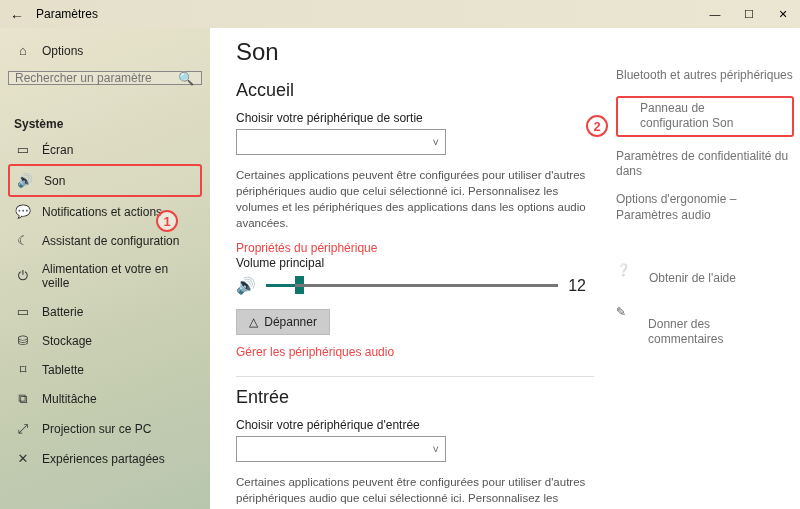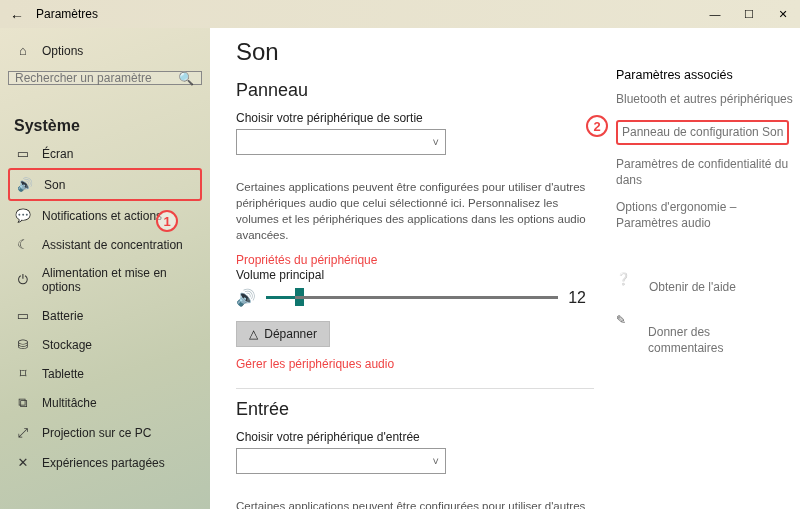--- a/index.html
+++ b/index.html
@@ -8,38 +8,38 @@
   .titlebar .back { font-size: 14px; margin-right: 12px; cursor: default; }
   .winctrls { position: absolute; right: 0; top: 0; height: 28px; display: flex; }
   .winctrls div { width: 34px; display: flex; align-items: center; justify-content: center; font-size: 11px; }
   .layout { display: flex; height: calc(100% - 28px); }
   .sidebar { width: 210px; background: linear-gradient(160deg,#e9e4cd 0%, #d8d9bf 40%, #c6cdb0 70%, #b8c6af 100%); padding: 8px 8px 0 8px; font-size: 12px; color: #222; }
   .sidebar-row { display: flex; align-items: center; gap: 10px; padding: 7px 6px; cursor: default; }
   .sidebar-row .ico { width: 18px; text-align: center; color: #333; font-size: 13px; flex-shrink:0; }
   .searchwrap { margin: 6px 0 10px 0; display:flex; align-items:center; border:1px solid #888; background:rgba(255,255,255,0.15); height:14px; padding:0 6px; }
   .searchwrap input { flex:1; border:none; background:transparent; outline:none; font-size:12px; color:#333; }
   .searchwrap .sicon { color:#444; font-size:13px; }
-  .section-head { font-size: 16px; font-weight: 600; padding: 6px 6px 4px; margin-top: 26px; }
+  .section-head { font-size: 12px; font-weight: 600; padding: 6px 6px 4px; margin-top: 26px; }
   .sidebar .selected { border: 2px solid #ef4444; border-radius: 3px; position:relative; }
   .main { flex: 1; padding: 10px 16px 0 26px; overflow-y: auto; color: #222; }
   .main h1 { font-size: 24px; font-weight: 400; margin-bottom: 14px; }
   .main h2 { font-size: 18px; font-weight: 400; margin: 6px 0 10px; }
   .main .label { font-size: 12px; margin-bottom: 4px; }
   .dropdown { width: 210px; height: 26px; border: 1px solid #999; background:#fff; display:flex; align-items:center; justify-content:flex-end; padding-right:6px; font-size:11px; color:#666; }
-  .desc { font-size: 11.5px; color: #555; margin-top: 24px; line-height: 1.4; max-width: 350px; }
+  .desc { font-size: 11.5px; color: #555; margin-top: 12px; line-height: 1.4; max-width: 350px; }
   .link { color: #ef4444; font-size: 12px; margin-top: 10px; display:inline-block; cursor:default; }
   .volrow { display:flex; align-items:center; gap:10px; margin-top:6px; max-width:350px; }
   .slider { flex:1; height:3px; background:#0f766e; position:relative; }
   .slider::after { content:''; position:absolute; height:3px; background:#777; left:10%; right:0; top:0; }
   .thumb { width:9px; height:18px; background:#0f766e; position:absolute; left:10%; top:-8px; }
   .troublebtn { margin-top:14px; padding:5px 12px; background:#ccc; border:1px solid #bbb; font-size:12px; display:inline-flex; align-items:center; gap:6px; }
   .rightcol { width: 190px; padding: 40px 6px 0 6px; font-size: 12px; }
   .rightcol .rhead { font-size: 12.5px; margin-bottom: 10px; }
   .rightcol .rlink { color:#737373; margin-bottom: 12px; cursor:default; line-height:1.3; }
-  .rightcol .rlink.boxed { border:2px solid #ef4444; border-radius:3px; padding:3px 4px; display:inline-block; }
+  .rightcol .rlink.boxed { border:2px solid #ef4444; border-radius:3px; padding:3px 22px; display:inline-block; }
   .rightcol .iconlink { display:flex; gap:10px; align-items:flex-start; margin-bottom:10px; }
   .rightcol .iconlink .ico { color:#555; }
   .callout { position:absolute; border:2px solid #ef4444; color:#ef4444; width:22px; height:22px; border-radius:50%; display:flex; align-items:center; justify-content:center; font-size:13px; font-weight:600; background:rgba(255,255,255,0.5); }
   .c1 { left:156px; top:210px; }
   .c2 { left:586px; top:115px; }
   hr.sep { border:none; border-top:1px solid #ddd; margin:16px 0 10px; max-width:360px; }
 </style>
 </head>
 <body>
 
@@ -72,25 +72,25 @@
     <div class="sidebar-row selected">
       <span class="ico">🔊</span>
       <span>Son</span>
     </div>
     <div class="sidebar-row">
       <span class="ico">💬</span>
       <span>Notifications et actions</span>
     </div>
     <div class="sidebar-row">
       <span class="ico">☾</span>
-      <span>Assistant de concentration</span>
+      <span>Assistant de configuration</span>
     </div>
     <div class="sidebar-row">
       <span class="ico">⏻</span>
-      <span>Alimentation et mise en options</span>
+      <span>Alimentation et votre en veille</span>
     </div>
     <div class="sidebar-row">
       <span class="ico">▭</span>
       <span>Batterie</span>
     </div>
     <div class="sidebar-row">
       <span class="ico">⛁</span>
       <span>Stockage</span>
     </div>
     <div class="sidebar-row">
@@ -107,21 +107,21 @@
     </div>
     <div class="sidebar-row">
       <span class="ico">✕</span>
       <span>Expériences partagées</span>
     </div>
   </div>
 
   <div class="main">
     <h1>Son</h1>
 
-    <h2>Panneau</h2>
+    <h2>Accueil</h2>
     <div class="label">Choisir votre périphérique de sortie</div>
     <div class="dropdown">
         <span>˅</span>
       </div>
     <div class="desc">Certaines applications peuvent être configurées pour utiliser d'autres périphériques audio que celui sélectionné ici. Personnalisez les volumes et les périphériques des applications dans les options audio avancées.</div>
     <a class="link">Propriétés du périphérique</a>
 
     <div class="label" style="margin-top:0">Volume principal</div>
     <div class="volrow">
       <span>🔊</span>
@@ -140,21 +140,20 @@
     <h2>Entrée</h2>
     <div class="label">Choisir votre périphérique d'entrée</div>
     <div class="dropdown">
         <span>˅</span>
       </div>
     <div class="desc">Certaines applications peuvent être configurées pour utiliser d'autres périphériques audio que celui sélectionné ici. Personnalisez les volumes et les périphériques des applications dans les options audio avancées.</div>
     
   </div>
 
   <div class="rightcol">
-    <div class="rhead">Paramètres associés</div>
     <div class="rlink">Bluetooth et autres périphériques</div>
     <div class="rlink boxed">Panneau de configuration Son</div>
     <div class="rlink">Paramètres de confidentialité du dans</div>
     <div class="rlink">Options d'ergonomie – Paramètres audio</div>
 
     <div style="height:28px"></div>
     <div class="iconlink">
       <span class="ico">❔</span>
       <span class="rlink" style="margin:8px">Obtenir de l'aide</span>
     </div>

